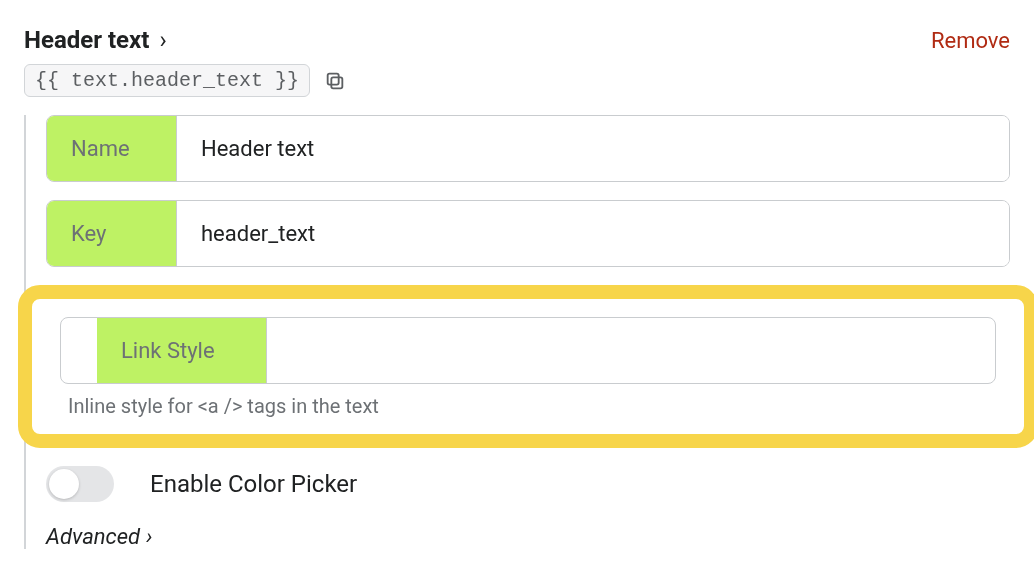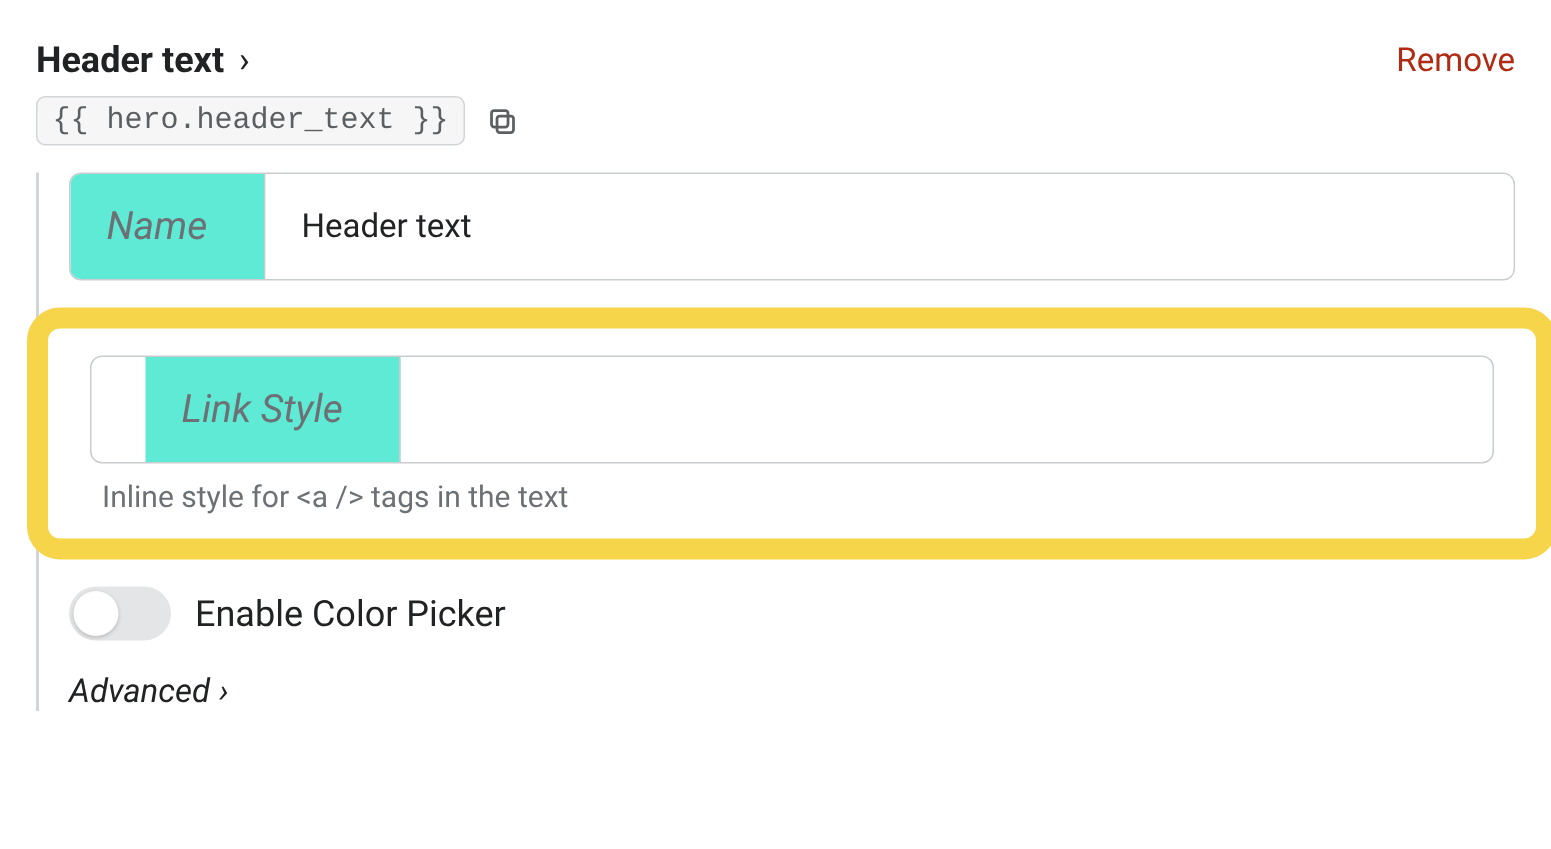--- a/index.html
+++ b/index.html
@@ -62,29 +62,28 @@
   }
   .field-row {
     display: flex;
     border: 1px solid #c9cccf;
     border-radius: 8px;
     background: #fff;
     margin-bottom: 18px;
     overflow: hidden;
   }
   .field-label {
-    background: #5eead4;
+    background: #bef264;
     border-right: 1px solid #c9cccf;
     color: #6d7175;
-    font-size: 26px;
+    font-size: 22px;
     padding: 20px 24px;
     min-width: 130px;
     display: flex;
     align-items: center;
-    font-style: italic;
   }
   .field-input {
     flex: 1;
     border: none;
     outline: none;
     font-size: 22px;
     padding: 20px 24px;
     color: #202223;
     background: #fff;
     font-family: inherit;
@@ -103,21 +102,21 @@
   }
   .highlight-wrap .field-label { min-width: 170px; }
   .help-text {
     color: #6d7175;
     font-size: 20px;
     margin: 0 20px 4px 28px;
   }
   .toggle-row {
     display: flex;
     align-items: center;
-    gap: 16px;
+    gap: 36px;
     margin: 0 0 22px 0;
   }
   .toggle {
     width: 68px; height: 36px;
     background: #e4e5e7;
     border-radius: 999px;
     position: relative;
     cursor: pointer;
   }
   .toggle-knob {
@@ -143,36 +142,40 @@
 
 <div class="header-row">
   <div class="breadcrumb">
     <span class="breadcrumb-title">Header text</span>
     <span class="breadcrumb-sep">›</span>
   </div>
   <span class="remove-link">Remove</span>
 </div>
 
 <div class="snippet-row">
-  <span class="code-chip">{{ hero.header_text }}</span>
+  <span class="code-chip">{{ text.header_text }}</span>
   <span class="copy-btn">
     <svg width="22" height="22" viewBox="0 0 24 24" fill="none" stroke="currentColor" stroke-width="2" stroke-linecap="round" stroke-linejoin="round">
       <rect x="8" y="8" width="12" height="12" rx="2"></rect>
       <rect x="4" y="4" width="12" height="12" rx="2"></rect>
     </svg>
   </span>
 </div>
 
 <div class="content">
 
   <div class="field-row">
     <div class="field-label">Name</div>
     <input class="field-input" type="text" value="Header text" style="">
   </div>
 
+  <div class="field-row">
+    <div class="field-label">Key</div>
+    <input class="field-input" type="text" value="header_text" style="">
+  </div>
 
   <div class="highlight-wrap">
     <div class="field-row">
       <div class="field-label">Link Style</div>
     </div>
     <div class="help-text">Inline style for &lt;a /&gt; tags in the text</div>
   </div>
 
   <div class="toggle-row">
     <div class="toggle">

